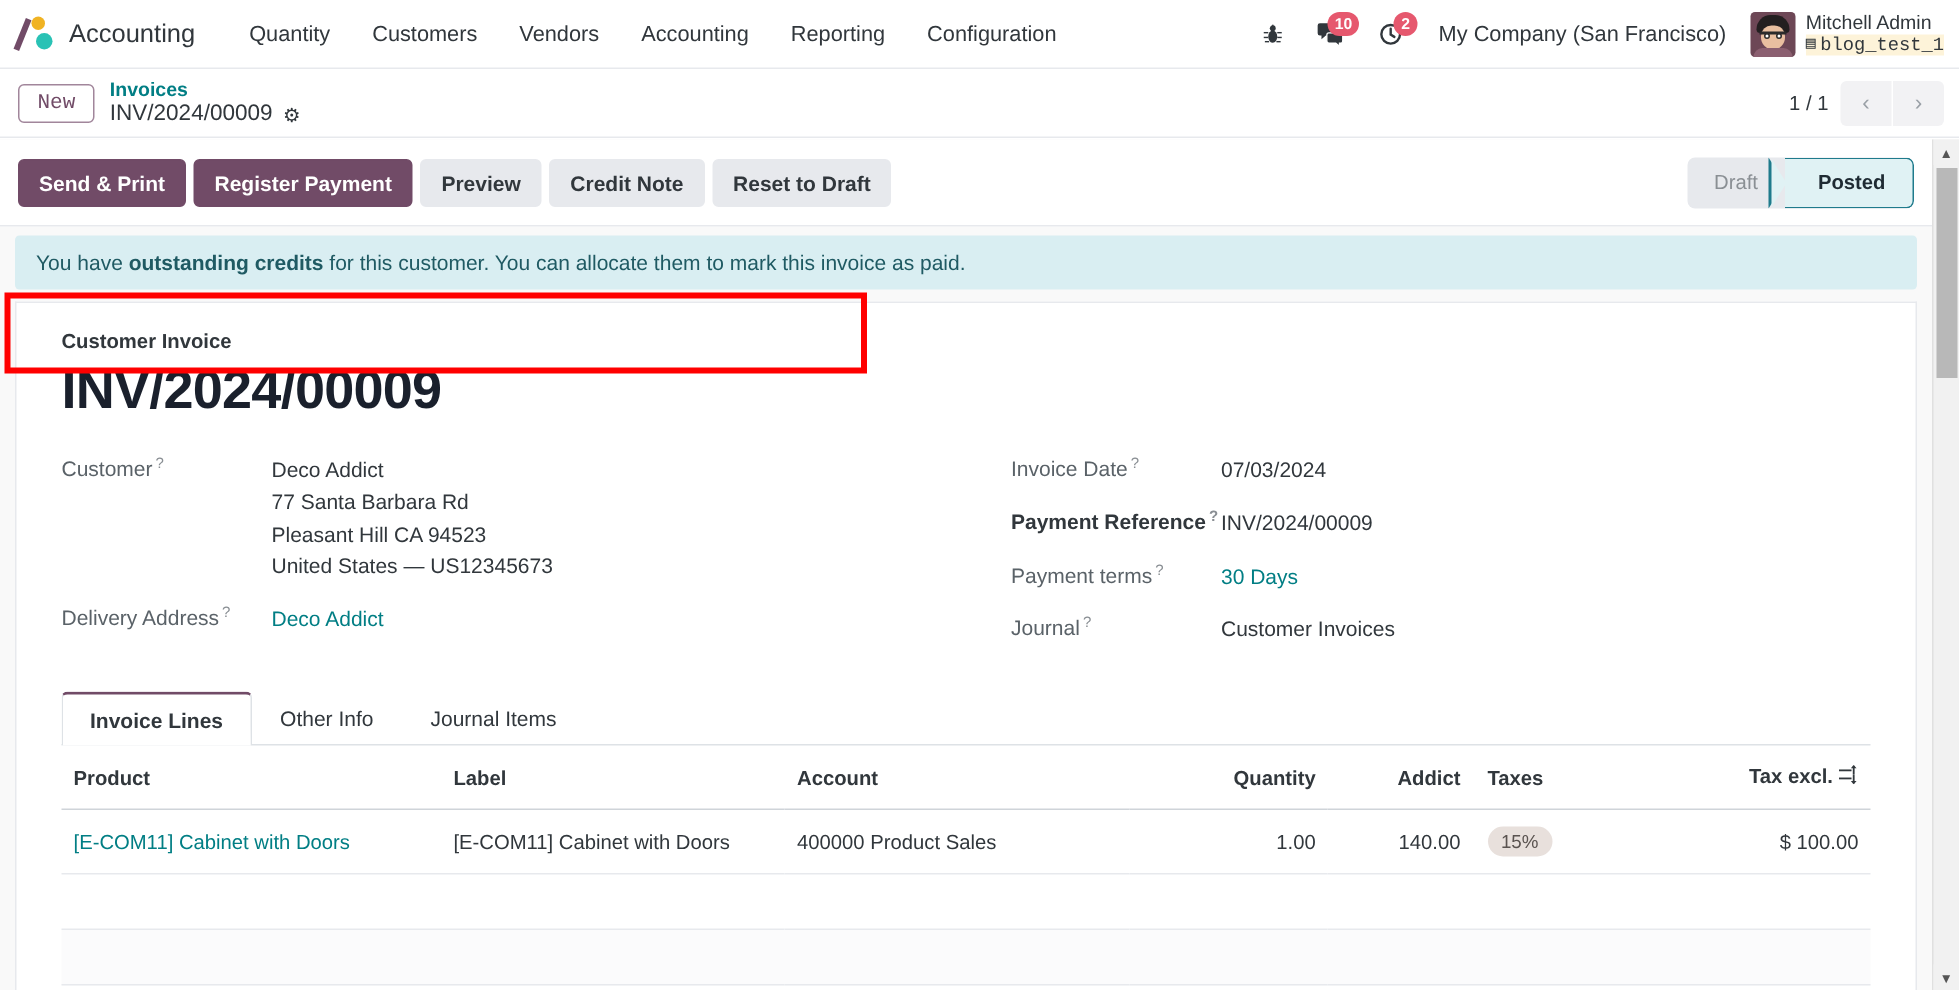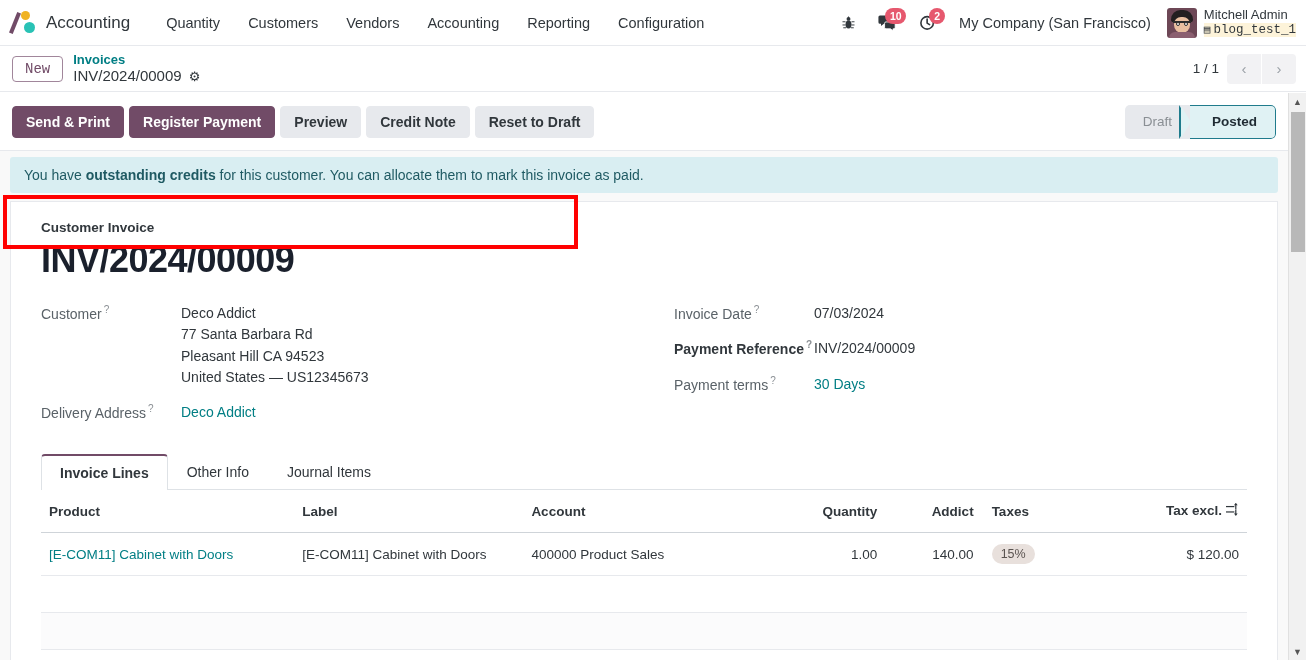--- a/index.html
+++ b/index.html
@@ -408,20 +408,26 @@
           <div class="field-value">INV/2024/00009</div>
         </div>
 
         <div class="field-row">
           <div class="field-label">
             <span>Payment terms</span><span class="help-mark">?</span>
           </div>
           <div class="field-value link">30 Days</div>
         </div>
 
+        <div class="field-row">
+          <div class="field-label">
+            <span>Journal</span><span class="help-mark">?</span>
+          </div>
+          <div class="field-value">Customer Invoices</div>
+        </div>
 
       </div>
     </div>
 
     <div class="tabs-row">
       <div class="tab active">Invoice Lines</div>
       <div class="tab">Other Info</div>
       <div class="tab">Journal Items</div>
     </div>
 
@@ -450,21 +456,21 @@
         </tr>
       </thead>
       <tbody>
         <tr>
           <td><span class="cell-link">[E-COM11] Cabinet with Doors</span></td>
           <td>[E-COM11] Cabinet with Doors</td>
           <td>400000 Product Sales</td>
           <td class="num">1.00</td>
           <td class="num">140.00</td>
           <td style="padding-left:10px;"><span class="tax-pill">15%</span></td>
-          <td class="num">$ 120.00</td>
+          <td class="num">$ 100.00</td>
         </tr>
         <tr class="empty-row">
           <td colspan="7"></td>
         </tr>
         <tr class="empty-row alt">
           <td colspan="7"></td>
         </tr>
         <tr class="empty-row">
           <td colspan="7"></td>
         </tr>

